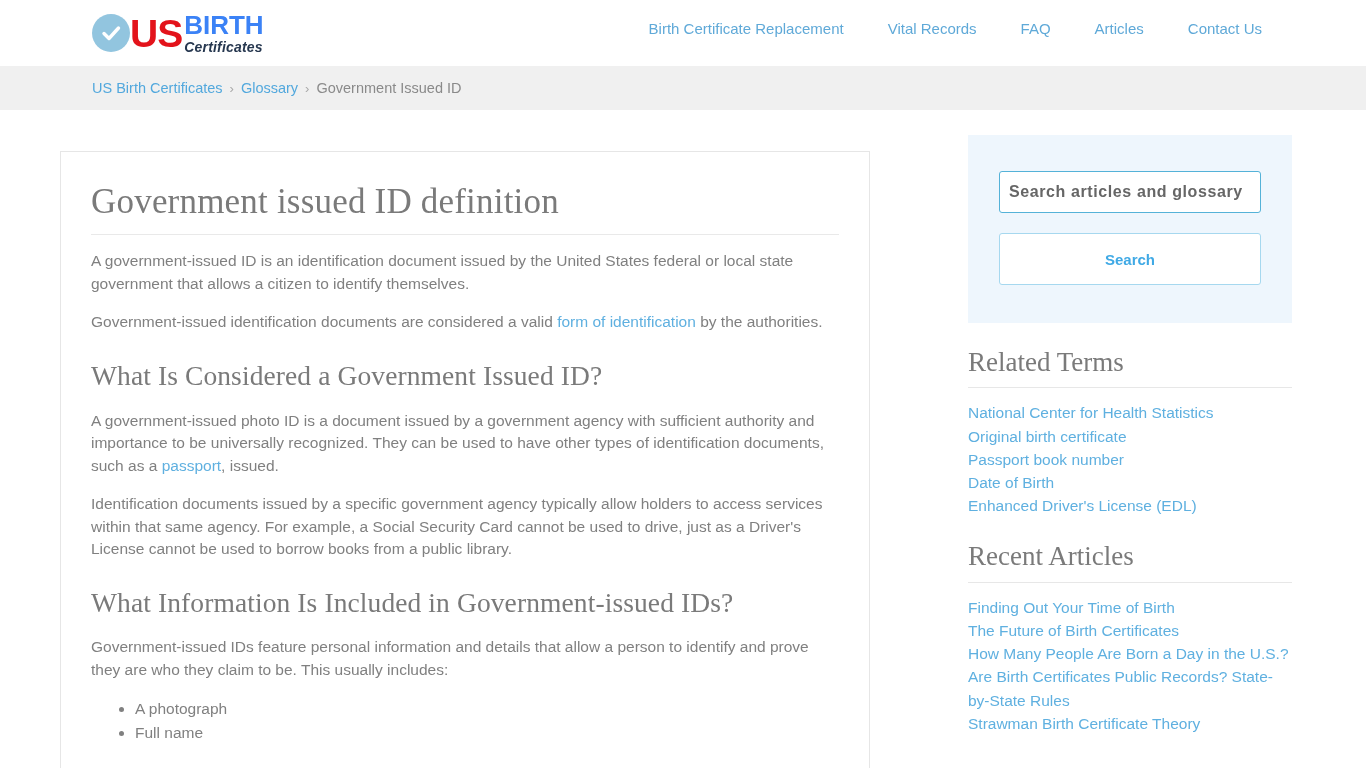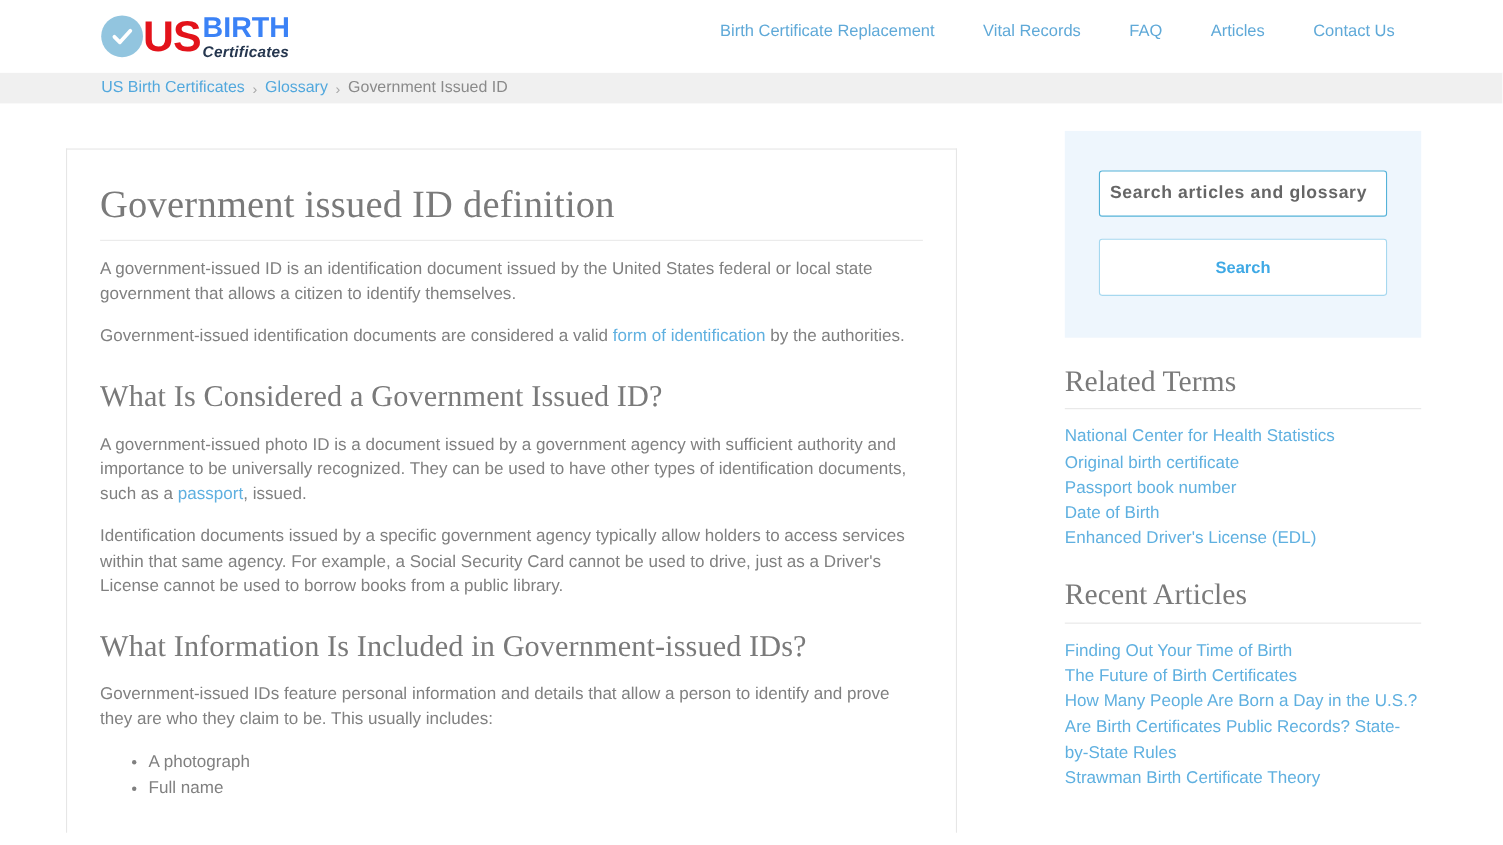--- a/index.html
+++ b/index.html
@@ -65,38 +65,38 @@
     font-family: "Liberation Sans", sans-serif;
     font-weight: bold;
     font-style: italic;
     font-size: 14px;
     color: #26374f;
     margin-top: 2px;
     letter-spacing: 0.2px;
   }
   .nav {
     position: absolute;
-    right: 98px;
+    right: 104px;
     top: 20px;
     display: flex;
     align-items: flex-start;
   }
   .nav a {
     color: #5fa9d8;
     font-size: 15px;
     text-decoration: none;
     margin-left: 44px;
     white-space: nowrap;
   }
   .nav a:first-child { margin-left: 0; }
 
   
   .breadcrumb-bar {
     width: 100%;
-    height: 28px;
+    height: 44px;
     background: #f0f0f0;
     display: flex;
     align-items: center;
     padding-left: 92px;
   }
   .breadcrumb {
     font-size: 14.5px;
     color: #8a8a8a;
     display: flex;
     align-items: center;

